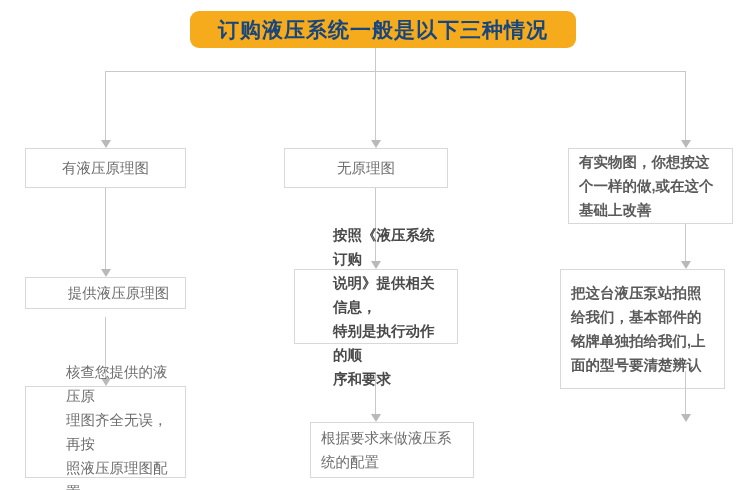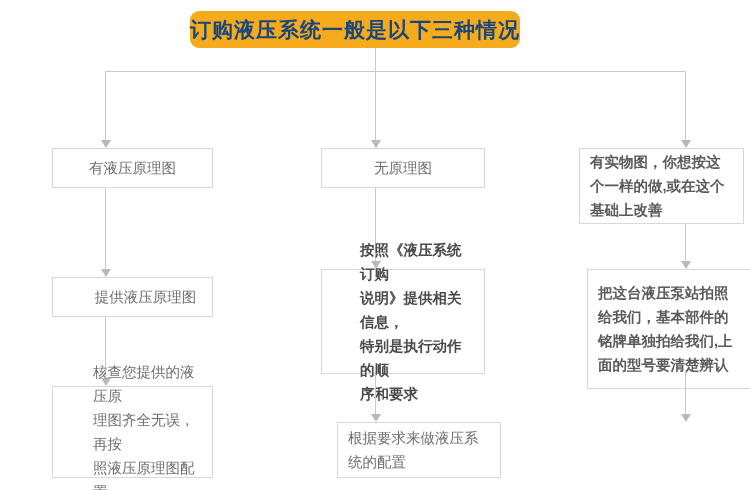--- a/index.html
+++ b/index.html
@@ -9,21 +9,21 @@
     font-family:"Liberation Sans","DejaVu Sans",sans-serif;
     overflow:hidden;
     position:relative;
   }
   #canvas{position:absolute;left:0;top:0;width:750px;height:490px;}
 
   
   .title-pill{
     position:absolute;
     left:190px; top:11px;
-    width:330px; height:37px;
+    width:386px; height:37px;
     background:#f6ab1c;
     border-radius:9px;
     display:flex;align-items:center;justify-content:center;
     box-sizing:border-box;
   }
   .title-pill span{
     color:#17457e;
     font-size:21px;
     font-weight:bold;
     letter-spacing:1px;
@@ -34,21 +34,20 @@
   
   .node{
     position:absolute;
     box-sizing:border-box;
     background:#ffffff;
     border:1px solid #d8d8d8;
     display:flex;
     align-items:center;
     justify-content:center;
     padding:6px 10px;
-    margin-left:27px;
   }
   .node .txt{
     display:block;
     width:100%;
     text-align:center;
     color:#6e6e6e;
     font-size:14.5px;
     line-height:24px;
     white-space:pre-line;
   }
@@ -88,56 +87,56 @@
   <div class="vline" style="left:685px; top:71px; height:71px;"></div>
   <div class="arrow" style="left:681px; top:140px;"></div>
 
   <div class="node" style="left:25px; top:148px; width:161px; height:40px;">
     <span class="txt">有液压原理图</span>
   </div>
 
   <div class="vline" style="left:105px; top:188px; height:82px;"></div>
   <div class="arrow" style="left:101px; top:269px;"></div>
 
-  <div class="node" style="left:25px; top:277px; width:161px; height:40px;padding-left:36px;">
+  <div class="node" style="left:25px; top:277px; width:161px; height:32px;padding-left:36px;">
     <span class="txt">提供液压原理图</span>
   </div>
 
   <div class="vline" style="left:105px; top:317px; height:63px;"></div>
   <div class="arrow" style="left:101px; top:378px;"></div>
 
   <div class="node multiline" style="left:25px; top:386px; width:161px; height:92px;padding-left:40px;">
     <span class="txt">核查您提供的液压原
 理图齐全无误，再按
 照液压原理图配置</span>
   </div>
 
-  <div class="node" style="left:294px; top:148px; width:164px; height:40px;">
+  <div class="node" style="left:284px; top:148px; width:164px; height:40px;">
     <span class="txt">无原理图</span>
   </div>
 
   <div class="vline" style="left:375px; top:188px; height:74px;"></div>
   <div class="arrow" style="left:371px; top:261px;"></div>
 
-  <div class="node multiline bold" style="left:294px; top:269px; width:164px; height:105px;padding-left:38px;">
+  <div class="node multiline bold" style="left:294px; top:269px; width:164px; height:75px;padding-left:38px;">
     <span class="txt">按照《液压系统订购
 说明》提供相关信息，
 特别是执行动作的顺
 序和要求</span>
   </div>
 
   <div class="vline" style="left:375px; top:374px; height:42px;"></div>
   <div class="arrow" style="left:371px; top:414px;"></div>
 
   <div class="node multiline" style="left:310px; top:422px; width:164px; height:56px;">
     <span class="txt">根据要求来做液压系
 统的配置</span>
   </div>
 
-  <div class="node multiline semi" style="left:552px; top:148px; width:165px; height:76px;">
+  <div class="node multiline semi" style="left:568px; top:148px; width:165px; height:76px;">
     <span class="txt">有实物图，你想按这
 个一样的做,或在这个
 基础上改善</span>
   </div>
 
   <div class="vline" style="left:685px; top:224px; height:38px;"></div>
   <div class="arrow" style="left:681px; top:261px;"></div>
 
   <div class="node multiline semi" style="left:560px; top:269px; width:165px; height:120px;">
     <span class="txt">把这台液压泵站拍照

